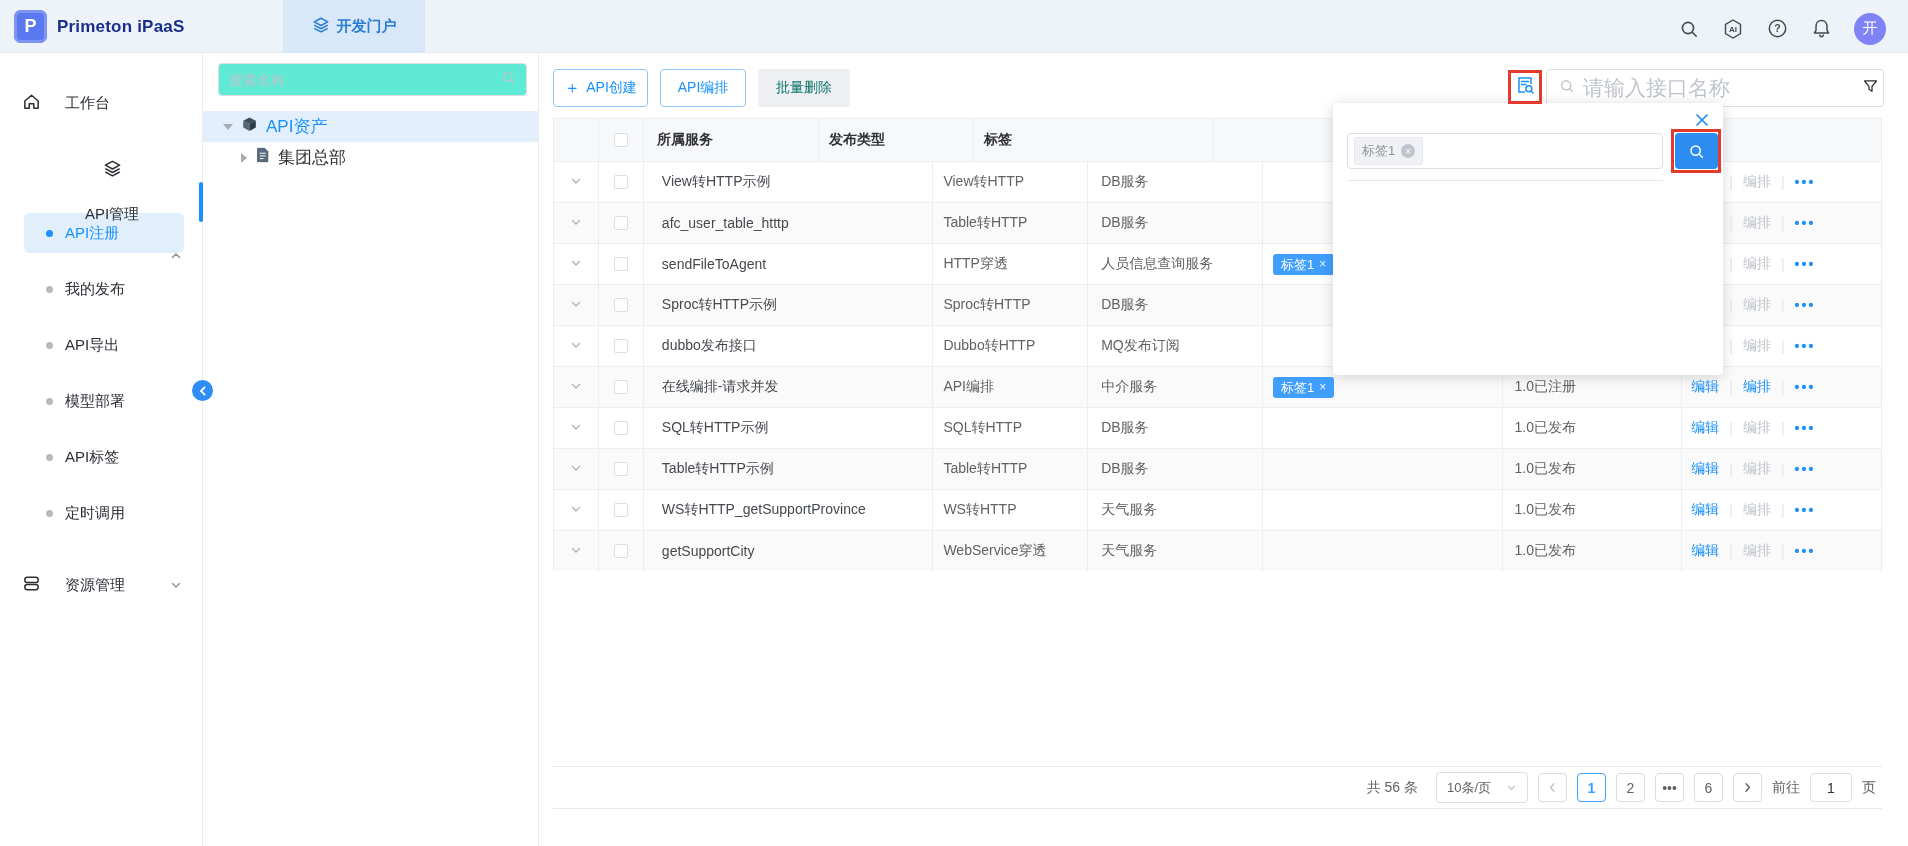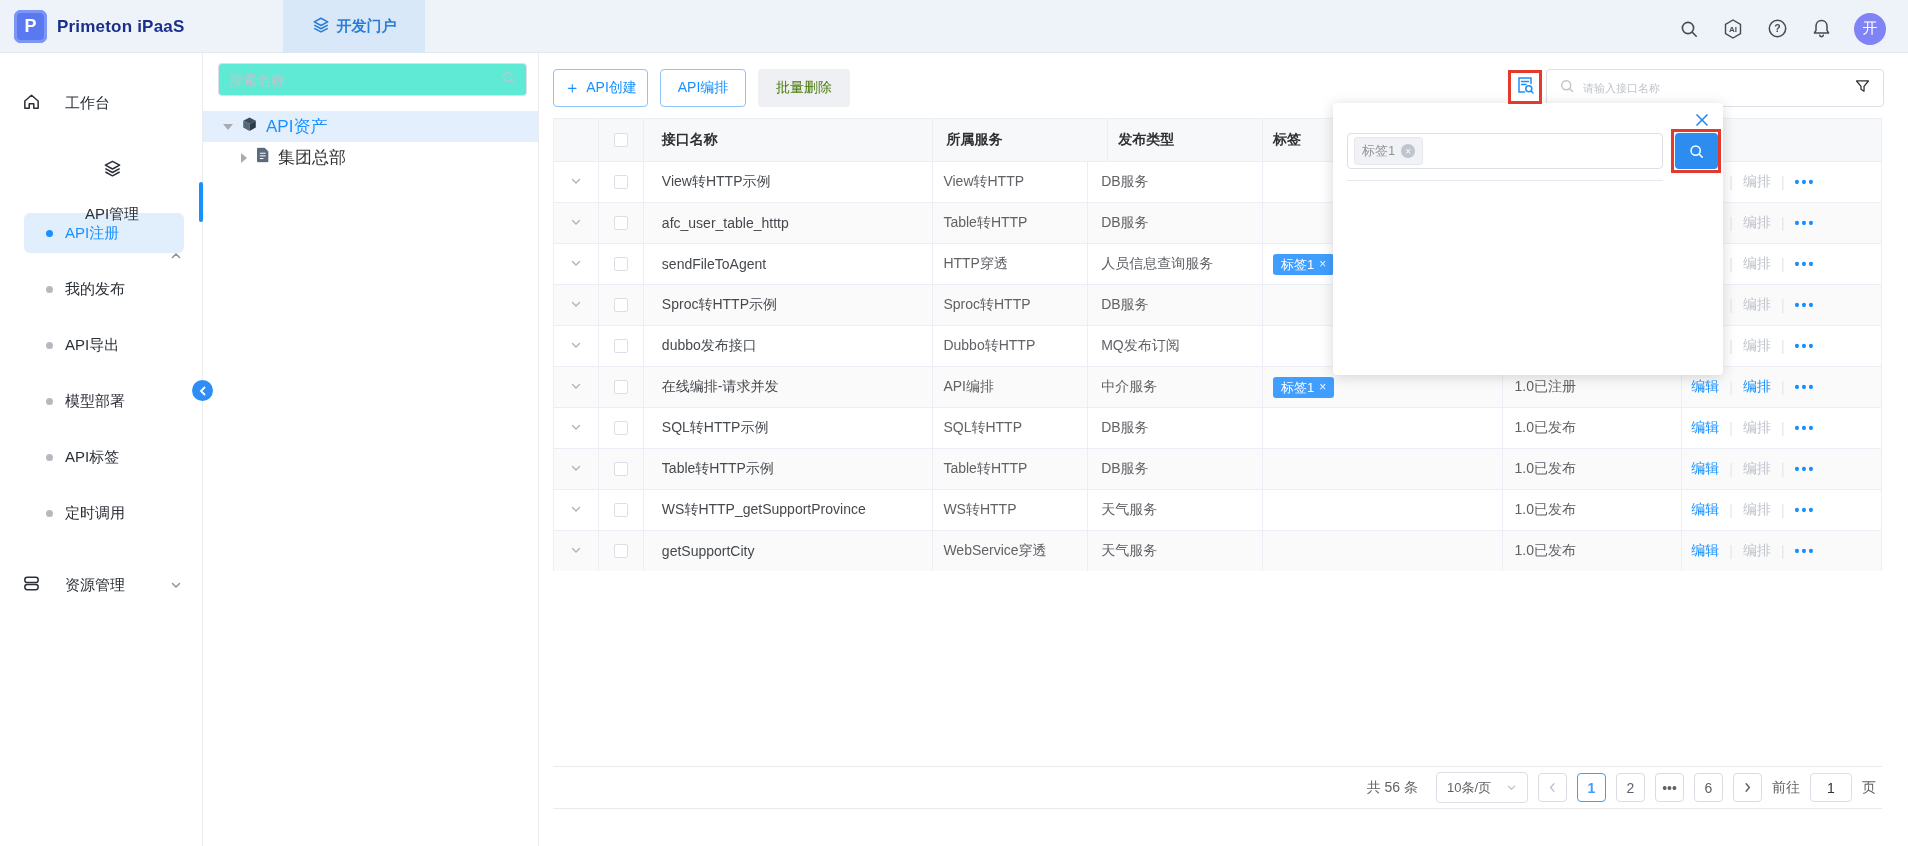--- a/index.html
+++ b/index.html
@@ -35,28 +35,28 @@
   .tree-row { display:flex; align-items:center; height:31px; font-size:17px; cursor:pointer; }
   .tree-root { margin-top:5px; background:#e3effc; color:#1890ff; padding-left:20px; gap:8px; }
   .tree-child { padding-left:38px; gap:8px; color:#333; }
   .tri-down { width:0; height:0; border-left:5px solid transparent; border-right:5px solid transparent; border-top:6px solid #a8abb2; }
   .tri-right { width:0; height:0; border-top:5px solid transparent; border-bottom:5px solid transparent; border-left:6px solid #a8abb2; }
 
   
   .main { position:absolute; left:539px; top:53px; width:1369px; height:793px; background:#fff; }
   .btn { display:inline-flex; align-items:center; justify-content:center; gap:6px; height:38px; border-radius:4px; font-size:14px; cursor:pointer; }
   .btn-outline { border:1px solid #8fc4f8; color:#1890ff; background:#fff; }
-  .btn-disabled { border:none; background:#eef0f3; color:#4d7c0f; cursor:not-allowed; }
+  .btn-disabled { border:none; background:#eef0f3; color:#0f766e; cursor:not-allowed; }
   .toolbar-left { position:absolute; left:14px; top:16px; display:flex; gap:12px; }
   .btn-create { width:95px; }
   .btn-orch { width:86px; }
   .btn-del { width:92px; }
   .tagfilter-wrap { position:absolute; left:969px; top:17px; width:34px; height:34px; border:3px solid #e23b2d; display:flex; align-items:center; justify-content:center; z-index:11; background:#fff; }
   .name-search { position:absolute; left:1007px; top:16px; width:338px; height:38px; border:1px solid #dcdfe6; border-radius:4px; display:flex; align-items:center; padding:0 12px; gap:8px; background:#fff; }
-  .name-search input { flex:1; border:none; outline:none; font-size:11px; color:#333; background:transparent; font-family:inherit; }
+  .name-search input { flex:1; border:none; outline:none; font-size:21px; color:#333; background:transparent; font-family:inherit; }
   .name-search input::placeholder { color:#c0c4cc; }
 
   
   .tbl { position:absolute; left:14px; top:65px; width:1329px; border:1px solid #ebeef5; border-bottom:none; font-size:14px; }
   .t-hrow { display:flex; background:#f7f8fa; height:42px; align-items:center; color:#303133; font-weight:600; }
   .t-row { display:flex; height:41px; align-items:center; background:#fff; color:#606266; border-top:1px solid #ebeef5; }
   .t-row:nth-child(even) { background:#fafafa; }
   .c { height:100%; display:flex; align-items:center; border-right:1px solid #ebeef5; }
   .c:last-child { border-right:none; }
   .c-exp { width:45px; justify-content:center; }
@@ -295,21 +295,20 @@
           </svg>
       </span>
     </div>
 
     <div class="tbl">
       <div class="t-hrow">
         <div class="c c-exp"></div>
         <div class="c c-chk">
             <span class="checkbox"></span>
           </div>
-        <div class="c c-name">接口名称</div>
         <div class="c c-serv">所属服务</div>
         <div class="c c-type">发布类型</div>
         <div class="c c-tag">标签</div>
         <div class="c c-ver"></div>
         <div class="c c-act"></div>
       </div>
       <div>
 
           <div class="t-row">
             <div class="c c-exp">

